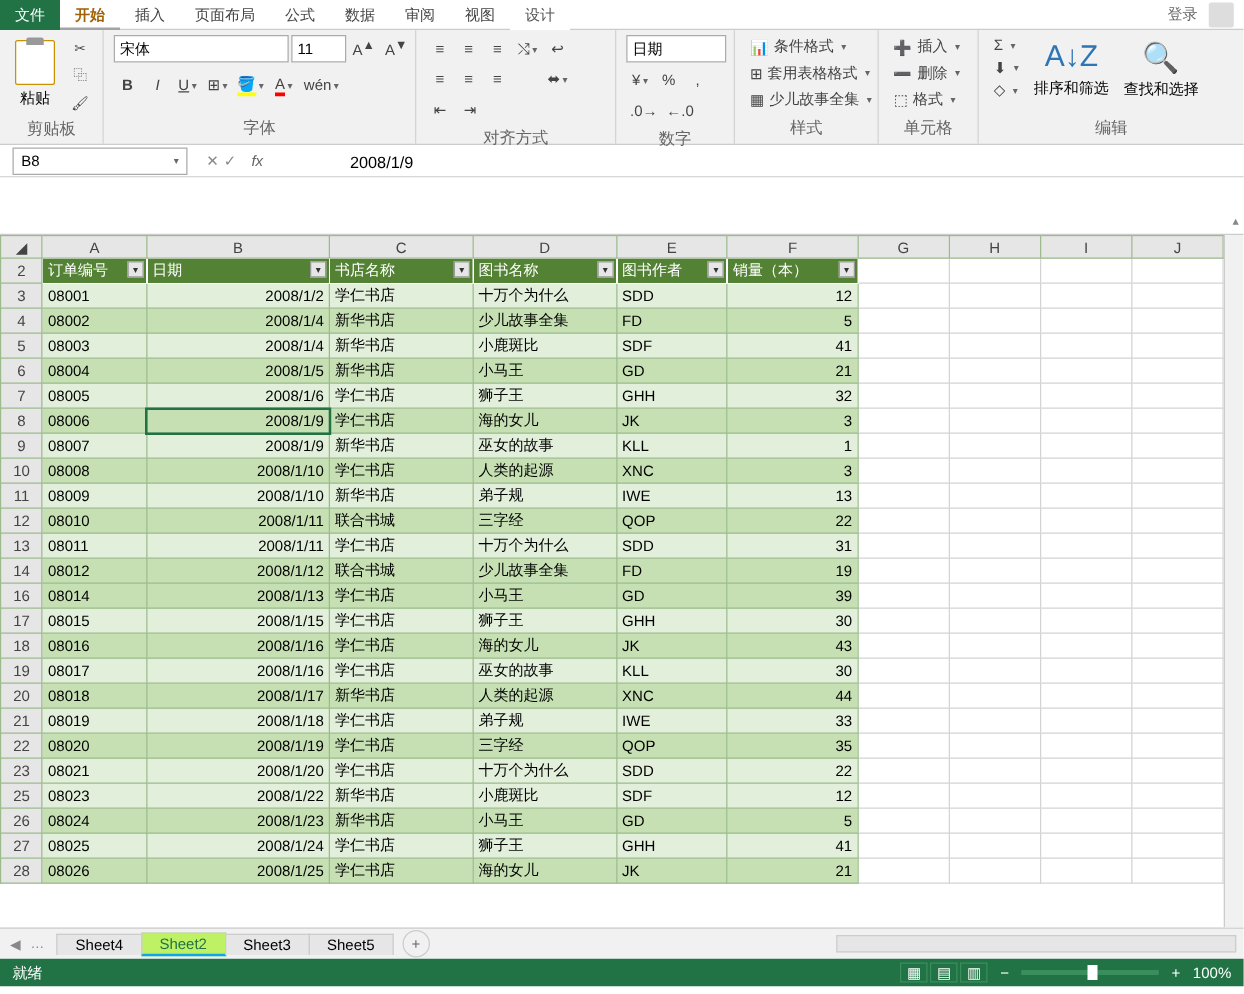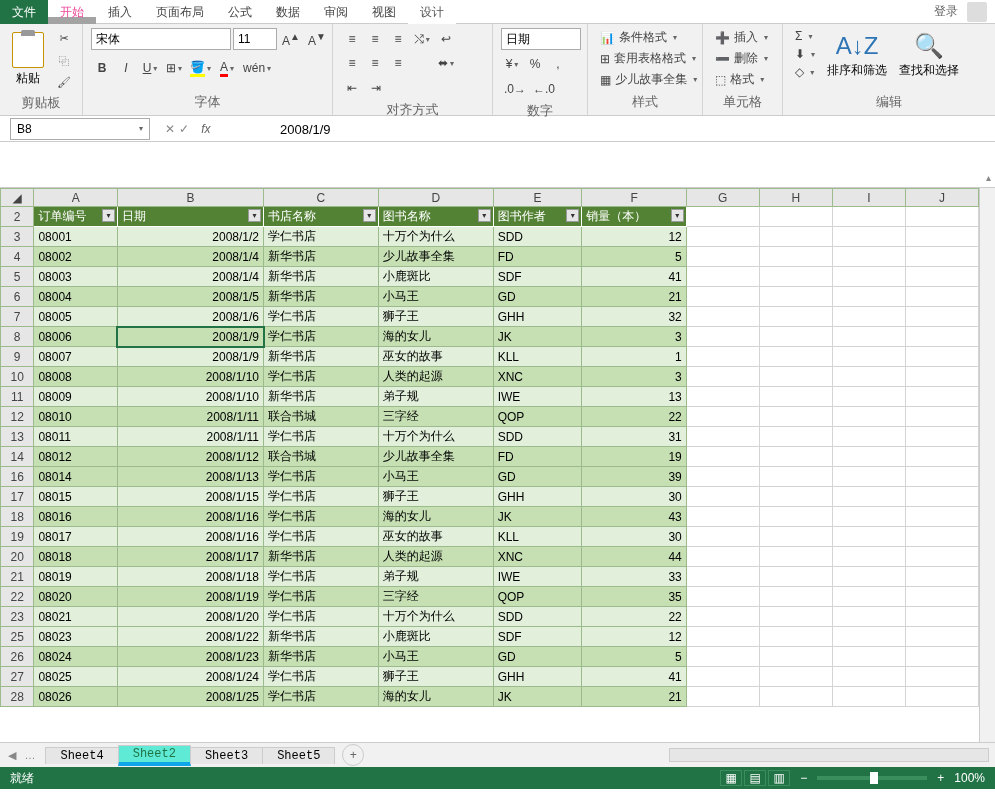--- a/index.html
+++ b/index.html
@@ -1,20 +1,20 @@
 <!DOCTYPE html>
 <html><head>
 <meta charset="utf-8">
 <style>
 *{box-sizing:border-box;margin:0;padding:0;}
 body{font-family:"Microsoft YaHei",Arial,sans-serif;font-size:12px;background:#fff;overflow:hidden;width:995px;height:795px;position:relative;}
 .menubar{height:24px;background:#fff;border-bottom:1px solid #ccc;display:flex;align-items:center;}
 .menu-tab{padding:0 12px;height:24px;line-height:24px;cursor:pointer;color:#444;}
 .menu-tab.file{background:#217346;color:#fff;}
-.menu-tab.active{background:#fff;color:#ec4899;border-bottom:7px solid #a3a3a3;font-weight:normal;}
+.menu-tab.active{background:#fff;color:#a16207;border-bottom:2px solid #a3a3a3;font-weight:bold;}
 .menu-tab.design{background:#fff;color:#555;}
 .login-area{margin-left:auto;display:flex;align-items:center;padding-right:8px;gap:9px;color:#666;}
 .avatar{width:20px;height:20px;background:#ddd;border-radius:2px;}
 .ribbon{height:92px;background:#f1f1f1;border-bottom:1px solid #ccc;display:flex;}
 .ribbon-group{border-right:1px solid #d4d4d4;padding:4px 8px;display:flex;flex-direction:column;height:100%;}
 .ribbon-group-content{flex:1;display:flex;align-items:flex-start;gap:4px;}
 .ribbon-group-label{text-align:center;font-size:13px;color:#666;padding-top:2px;}
 .big-btn{display:flex;flex-direction:column;align-items:center;gap:2px;padding:4px;cursor:pointer;}
 .clipboard-icon{width:32px;height:36px;background:#fff;border:1px solid #c89200;border-radius:2px;position:relative;}
 .clipboard-icon::before{content:"";position:absolute;top:-3px;left:8px;width:14px;height:6px;background:#999;border-radius:2px 2px 0 0;}
@@ -50,22 +50,22 @@
 .thdr td.dcell{background:#548235;color:#fff;border:1px solid #fff;position:relative;padding:1px 4px;font-size:12px;}
 .filter-arrow{position:absolute;right:2px;top:2px;width:13px;height:13px;background:#e6e6e6;border:1px solid #999;font-size:8px;text-align:center;line-height:11px;color:#333;}
 .drow-even td.dcell{background:#e2efda;}
 .drow-odd td.dcell{background:#c6e0b4;}
 .dcell.selected{outline:2px solid #217346;outline-offset:-1px;}
 .num{text-align:right;}
 .colA{width:80px;} .colB{width:140px;} .colC{width:110px;} .colD{width:110px;} .colE{width:85px;} .colF{width:100px;} .colG{width:70px;} .colH{width:70px;} .colI{width:70px;} .colJ{width:70px;}
 .sheet-tabs{height:25px;background:#f1f1f1;border-top:1px solid #ccc;display:flex;align-items:center;padding-left:8px;gap:0;}
 .tab-nav{display:flex;gap:8px;margin-right:10px;color:#888;}
 .tab-nav span{cursor:pointer;font-size:11px;}
-.sheet-tab{padding:1px 14px;border:1px solid #ccc;border-bottom:none;background:#e6e6e6;cursor:pointer;font-size:12px;margin-right:-1px;font-family:Liberation Mono, monospace;}
-.sheet-tab.active{background:#5eead4;border-bottom:4px solid #0ea5e9;color:#217346;}
+.sheet-tab{padding:1px 14px;border:1px solid #ccc;border-bottom:none;background:#e6e6e6;cursor:pointer;font-size:12px;margin-right:-1px;}
+.sheet-tab.active{background:#bef264;border-bottom:2px solid #0ea5e9;color:#217346;}
 .new-sheet{width:22px;height:22px;border:1px solid #ccc;border-radius:50%;margin-left:8px;text-align:center;line-height:20px;cursor:pointer;color:#666;}
 .hscroll-area{flex:1;display:flex;justify-content:flex-end;align-items:center;padding-right:6px;}
 .hscroll{width:320px;height:14px;background:#e6e6e6;border:1px solid #ccc;position:relative;}
 .statusbar{height:22px;background:#217346;color:#fff;display:flex;align-items:center;padding:0 10px;font-size:12px;}
 .status-right{margin-left:auto;display:flex;align-items:center;gap:10px;}
 .view-btns{display:flex;gap:2px;}
 .view-btn{width:22px;height:16px;border:1px solid #3a8d5c;display:flex;align-items:center;justify-content:center;cursor:pointer;}
 .zoom-slider{width:110px;height:4px;background:#3a8d5c;position:relative;}
 .zoom-slider::before{content:"";position:absolute;left:50%;top:-4px;width:2px;height:12px;background:#fff;}
 .zoom-thumb{position:absolute;left:48%;top:-4px;width:8px;height:12px;background:#fff;}

